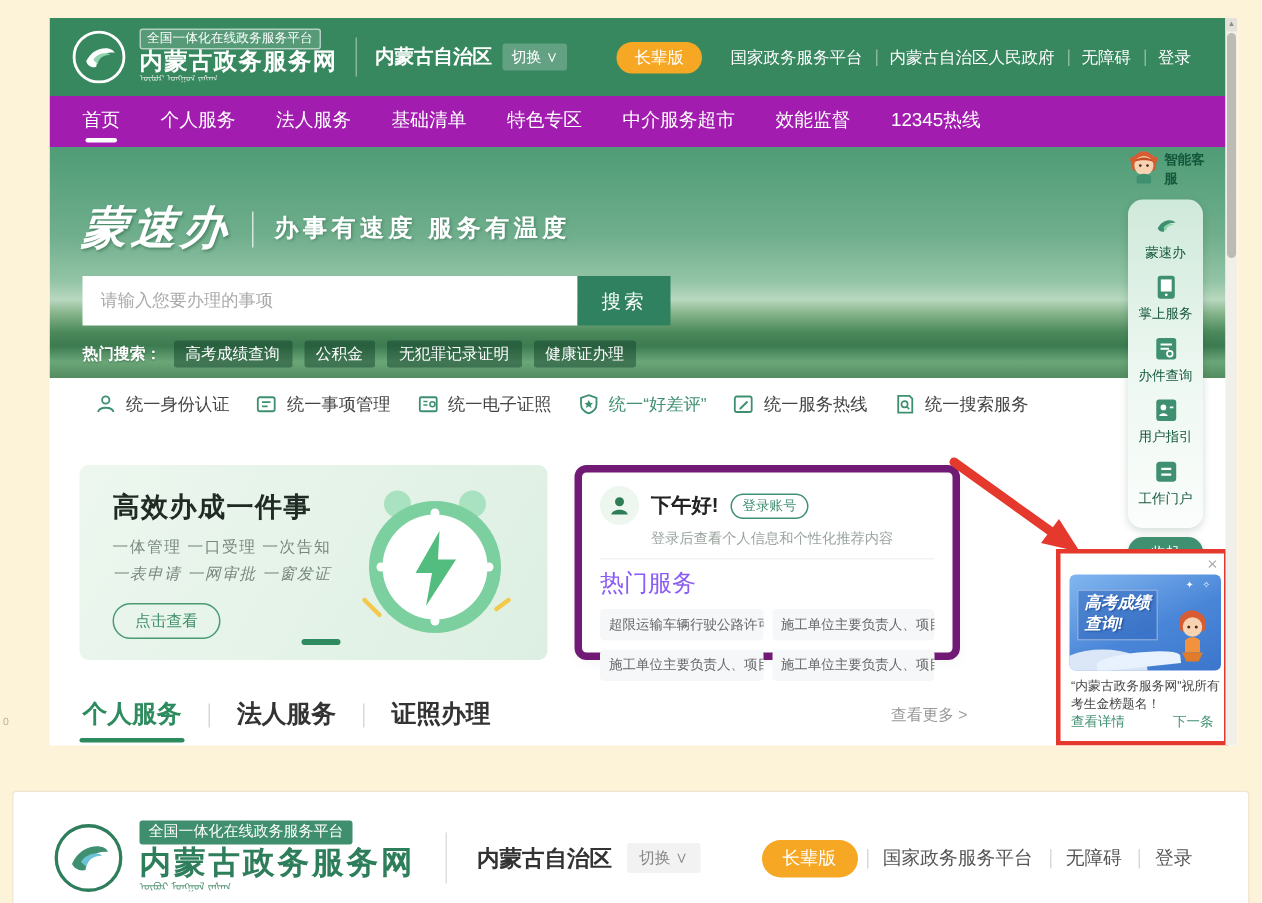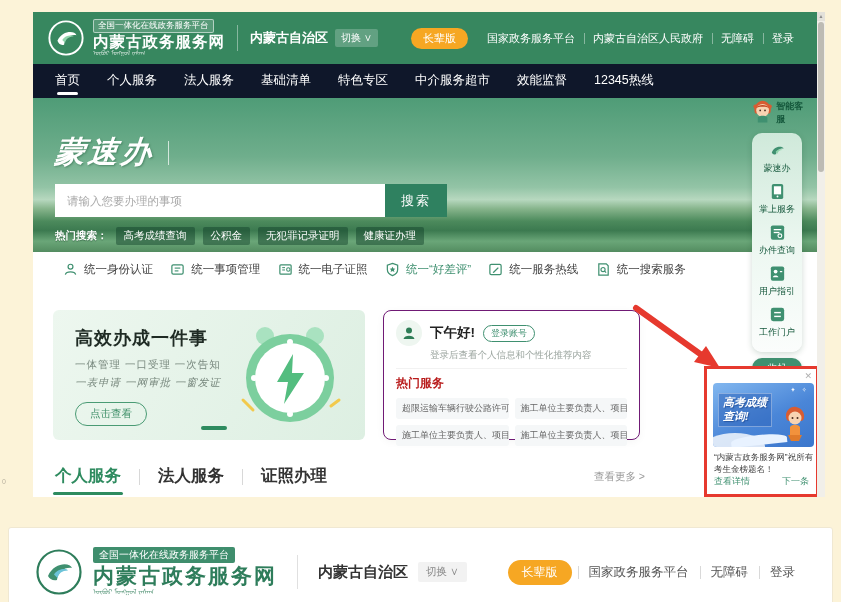--- a/index.html
+++ b/index.html
@@ -18,21 +18,21 @@
   .site-title { font-size:15.5px; font-weight:bold; letter-spacing:1px; white-space:nowrap; }
   .mongolian { font-size:6px; opacity:.75; letter-spacing:2px; white-space:nowrap; overflow:hidden; max-width:130px; }
   .vdiv { width:1px; height:26px; background:rgba(255,255,255,.4); margin:0 12px; }
   .region-wrap { display:flex; align-items:center; gap:7px; font-size:13px; font-weight:bold; white-space:nowrap; }
   .switch-pill { font-size:10px; font-weight:normal; background:rgba(255,255,255,.22); border-radius:2px; padding:2px 6px; cursor:pointer; }
   .gh-right { margin-left:auto; display:flex; align-items:center; gap:0; font-size:11px; white-space:nowrap; }
   .elder-pill { background:#f6a723; color:#fff; border-radius:11px; padding:3px 12px; font-size:11px; margin-right:10px; cursor:pointer; }
   .top-link { padding:0 9px; cursor:pointer; position:relative; }
   .top-link + .top-link::before { content:""; position:absolute; left:0; top:2px; bottom:2px; width:1px; background:rgba(255,255,255,.4); }
 
-  .gh-nav { position:absolute; left:0; top:52px; width:784px; height:34px; background:#0f172a; display:flex; align-items:center; gap:27px; padding:0 22px; color:#fff; font-size:12.5px; }
+  .gh-nav { position:absolute; left:0; top:52px; width:784px; height:34px; background:#a21caf; display:flex; align-items:center; gap:27px; padding:0 22px; color:#fff; font-size:12.5px; }
   .nav-item { position:relative; height:34px; line-height:32px; cursor:pointer; white-space:nowrap; }
   .nav-item.active::after { content:""; position:absolute; left:2px; right:2px; bottom:3px; height:3px; background:#fff; border-radius:2px; }
 
   
   .hero { position:absolute; left:0; top:86px; width:784px; height:154px;
     background:linear-gradient(180deg,#4f9c77 0%,#6fae8c 38%,#93c4a6 58%,#b7d8bf 66%,#86b48b 72%,#4c8a5c 80%,#3c7a50 86%,#6aa678 93%,#538c60 100%); }
   .hero-brand { position:absolute; left:22px; top:34px; display:flex; align-items:center; gap:14px; color:#fff; }
   .brand-cal { font-family:"DejaVu Serif", serif; font-style:italic; font-weight:bold; font-size:30px; letter-spacing:3px; transform:skewX(-6deg); text-shadow:1px 1px 2px rgba(0,60,30,.35); }
   .brand-div { width:1px; height:24px; background:rgba(255,255,255,.7); }
   .slogan { font-size:16px; font-weight:bold; letter-spacing:3px; text-shadow:1px 1px 2px rgba(0,60,30,.3); }
@@ -54,28 +54,28 @@
   
   .promo-card { position:absolute; left:20px; top:298px; width:312px; height:130px; border-radius:6px; background:linear-gradient(120deg,#edf7ef 0%,#ddefe2 100%); overflow:hidden;padding-left:28px; }
   .promo-title { position:absolute; left:22px; top:16px; font-size:18px; font-weight:bold; color:#1f2b24; letter-spacing:1px; }
   .promo-line { position:absolute; left:22px; font-size:10.5px; color:#79897f; letter-spacing:1px; }
   .promo-line.l1 { top:48px; } .promo-line.l2 { top:66px;font-style:italic; }
   .promo-btn { position:absolute; left:22px; top:92px; border:1px solid #4a9b74; color:#3f8f68; border-radius:13px; font-size:10.5px; padding:4px 14px; background:transparent; cursor:pointer; }
   .promo-art { position:absolute; right:14px; top:4px; }
   .promo-dash { position:absolute; left:148px; bottom:10px; width:26px; height:4px; background:#2e8b5f; border-radius:2px; }
 
   
-  .greet-card { position:absolute; left:350px; top:298px; width:257px; height:130px; background:#fff; border:1px solid #701a75; border-radius:8px; box-shadow:0 2px 8px rgba(0,0,0,.04); padding:9px 12px; }
+  .greet-card { position:absolute; left:350px; top:298px; width:257px; height:130px; background:#fff; border:5px solid #701a75; border-radius:8px; box-shadow:0 2px 8px rgba(0,0,0,.04); padding:9px 12px; }
   .greet-head { display:flex; align-items:center; gap:8px; }
   .greet-avatar { width:26px; height:26px; border-radius:50%; background:#eef6f0; display:flex; align-items:center; justify-content:center; }
   .greet-hello { font-size:13.5px; font-weight:bold; color:#222; }
   .login-pill { border:1px solid #3f9070; color:#3f9070; font-size:9px; border-radius:9px; padding:1px 7px; cursor:pointer; }
   .greet-sub { font-size:9.5px; color:#9aa49e; margin:3px 0 6px 34px; }
   .greet-divider { height:1px; background:#f2f2f2; margin-bottom:6px; }
-  .hot-title { font-size:12px; font-weight:bold; color:#b91c1c; margin-bottom:6px; }
+  .hot-title { font-size:16px; font-weight:normal; color:#8b5cf6; margin-bottom:6px; }
   .greet-grid { display:grid; grid-template-columns:1fr 1fr; gap:6px; }
   .greet-item { background:#f5f7f8; color:#666; font-size:9px; padding:4px 6px; border-radius:3px; white-space:nowrap; overflow:hidden; cursor:pointer; }
 
   
   .tabs-row { position:absolute; left:20px; top:452px; width:592px; height:30px; display:flex; align-items:center; }
   .tab { font-size:16.5px; font-weight:bold; color:#333; cursor:pointer; position:relative; padding:0 2px 6px; }
   .tab.active { color:#2e8b5f; }
   .tab.active::after { content:""; position:absolute; left:0; right:0; bottom:-2px; height:3px; background:#2e8b5f; border-radius:2px; }
   .tab-sep { width:1px; height:16px; background:#d8d8d8; margin:0 16px 4px; }
   .more-link { margin-left:auto; font-size:10.5px; color:#999; cursor:pointer; padding-bottom:4px; }
@@ -170,20 +170,21 @@
       <span class="nav-item">特色专区</span>
       <span class="nav-item">中介服务超市</span>
       <span class="nav-item">效能监督</span>
       <span class="nav-item">12345热线</span>
     </div>
 
     <div class="hero">
       <div class="hero-brand">
         <span class="brand-cal">蒙速办</span>
         <span class="brand-div"></span>
+        <span class="slogan">办事有速度 服务有温度</span>
       </div>
       <div class="searchbar">
         <input class="search-input" placeholder="请输入您要办理的事项" style="">
         <button class="search-btn">搜索</button>
       </div>
       <div class="hot-row">
         <span class="hot-label">热门搜索：</span>
         <span class="hot-pill">高考成绩查询</span>
         <span class="hot-pill">公积金</span>
         <span class="hot-pill">无犯罪记录证明</span>

